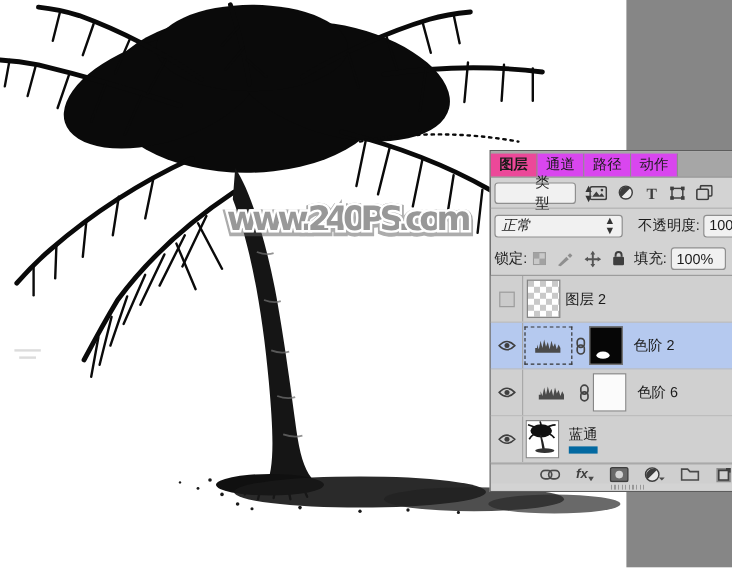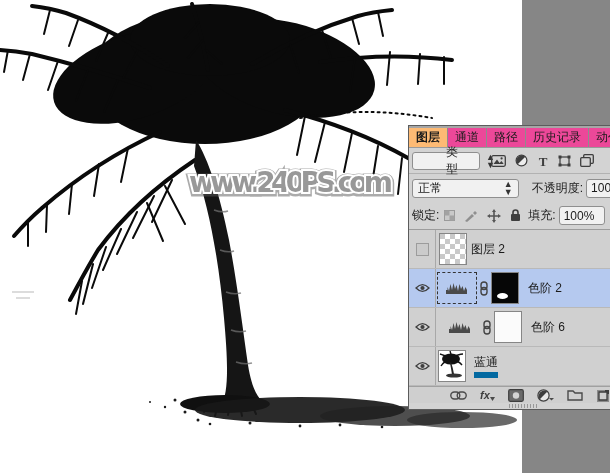--- a/index.html
+++ b/index.html
@@ -14,34 +14,34 @@
   #watermark-svg{position:absolute;left:176px;top:162px;}
 
   
   .panel{
     position:absolute;left:408px;top:125px;width:228px;height:285px;
     background:#d3d3d3;border:1px solid #5c5c5c;box-sizing:border-box;
     font-size:12px;color:#1b1b1b;
   }
   .tabs{height:22px;background:#a6a6a6;display:flex;align-items:flex-end;
     border-bottom:1px solid #9a9a9a;box-sizing:border-box;}
-  .tab{height:19px;line-height:19px;padding:0 7px;background:#ec4899;
+  .tab{height:19px;line-height:19px;padding:0 7px;background:#d946ef;
     border-right:1px solid #8d8d8d;white-space:nowrap;}
-  .tab.active{background:#fdba74;font-weight:bold;}
+  .tab.active{background:#ec4899;font-weight:bold;}
   .filter-row{height:26px;display:flex;align-items:center;padding:0 3px;
     border-bottom:1px solid #b2b2b2;box-sizing:border-box;}
   .kind-combo{width:68px;height:18px;background:#f1f1f1;border:1px solid #8f8f8f;
     border-radius:3px;display:flex;align-items:center;padding:0 3px;box-sizing:border-box;gap:28px;}
   .kind-combo .lbl{flex:1;margin-left:2px;}
   .updown{font-size:9px;color:#333;line-height:8px;}
   .f-icons{display:flex;align-items:center;gap:9px;margin-left:11px;}
   .blend-row{height:28px;display:flex;align-items:center;padding:0 3px;box-sizing:border-box;}
   .mode-select{width:107px;height:19px;background:#f1f1f1;border:1px solid #8f8f8f;
     border-radius:3px;display:flex;align-items:center;padding:0 5px;box-sizing:border-box;}
-  .mode-select .lbl{flex:1;}
+  .mode-select .lbl{flex:1;font-style:italic;}
   .fld-label{margin-left:13px;white-space:nowrap;}
   .value-field{width:46px;height:19px;background:#f1f1f1;border:1px solid #8f8f8f;
     border-radius:3px;display:flex;align-items:center;padding:0 4px;
     box-sizing:border-box;margin-left:3px;}
   .lock-row{height:28px;display:flex;align-items:center;padding:0 3px;
     border-bottom:1px solid #9c9c9c;box-sizing:border-box;}
   .lock-icons{display:flex;align-items:center;gap:9px;margin-left:5px;}
   .lock-row .fld-label{margin-left:7px;}
 
   .layer-list{height:156px;}
@@ -217,21 +217,20 @@
 </svg>
 
 <div class="pasteboard"></div>
 
 <div class="panel">
 
   <div class="tabs">
     <div class="tab active">图层</div>
     <div class="tab">通道</div>
     <div class="tab">路径</div>
-    <div class="tab">历史记录</div>
     <div class="tab">动作</div>
   </div>
 
   <div class="filter-row">
     <div class="kind-combo">
       <svg width="10" height="10" viewBox="0 0 10 10">
         <circle cx="4" cy="4" r="2.8" fill="none" stroke="#3c3c3c" stroke-width="1.3"></circle>
         <path d="M6.2,6.2 L9,9" stroke="#3c3c3c" stroke-width="1.4"></path>
       </svg>
       <span class="lbl">类型</span>

